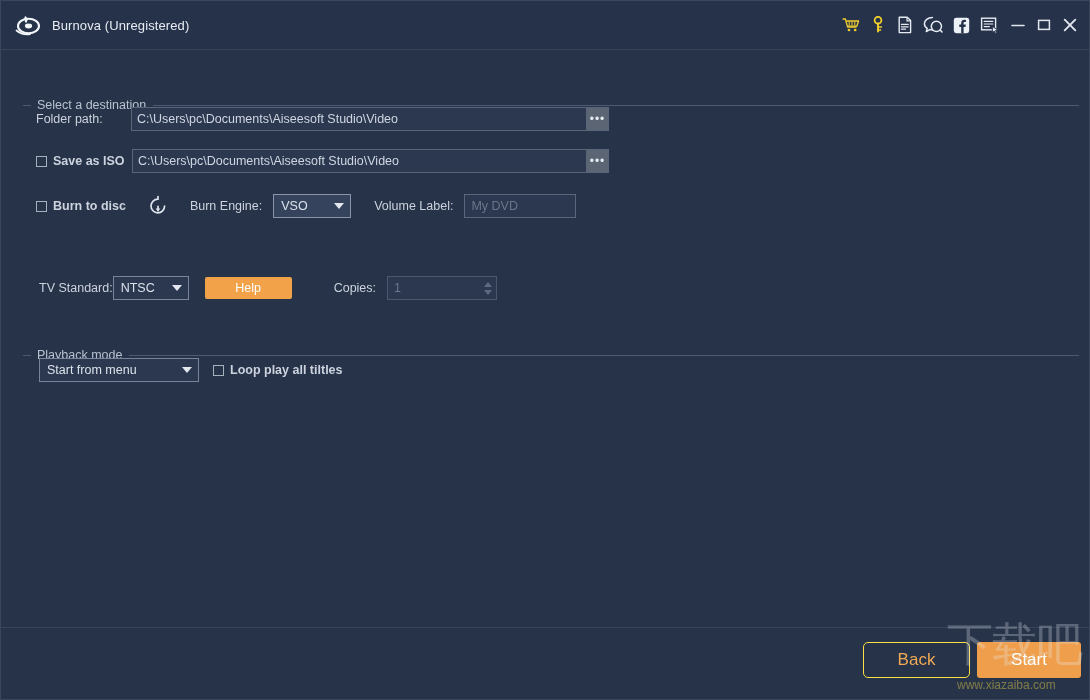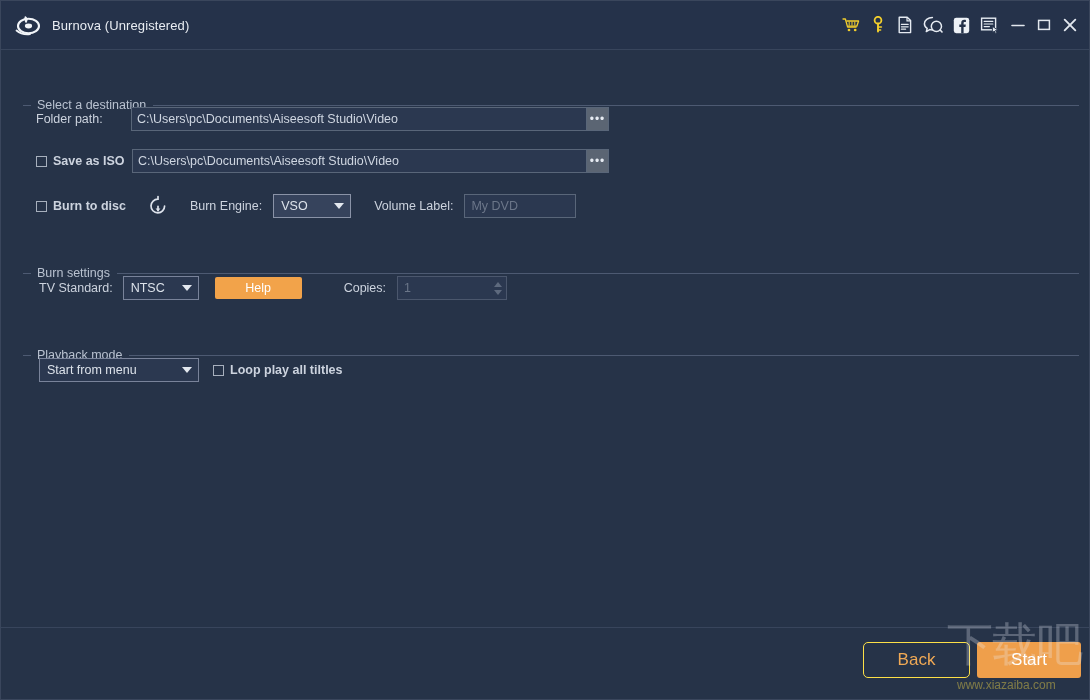--- a/index.html
+++ b/index.html
@@ -367,31 +367,24 @@
         <span class="arrow">
             <i></i>
           </span>
       </div>
 
       <div class="lbl" style="margin-left:23px;">Volume Label:</div>
 
       <div class="inp-plain placeholder" style="width:112px; margin-left:11px;">My DVD</div>
     </div>
 
-    <div class="group" style="top:194px;">
-      <div class="group-head">
-        <div class="stub"></div>
-        <div class="group-title">Burn settings</div>
-        <div class="group-line"></div>
-      </div>
-    </div>
 
     <div class="row" style="position:absolute; left:38px; top:226px;">
       <div class="lbl">TV Standard:</div>
-      <div class="sel" style="width:76px; margin-left:10px;text-align:center;">
+      <div class="sel" style="width:76px; text-align:center;">
         <span>NTSC</span>
         <span class="arrow">
             <i></i>
           </span>
       </div>
       <button class="btn-help" style="margin-left:16px;">Help</button>
       <div class="lbl" style="margin-left:42px;">Copies:</div>
       <div class="spin" style="margin-left:11px;">
         <span>1</span>
         <span class="arrows">

